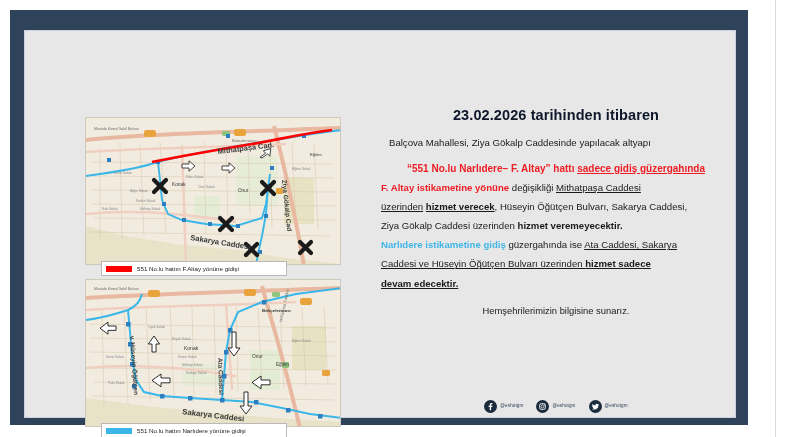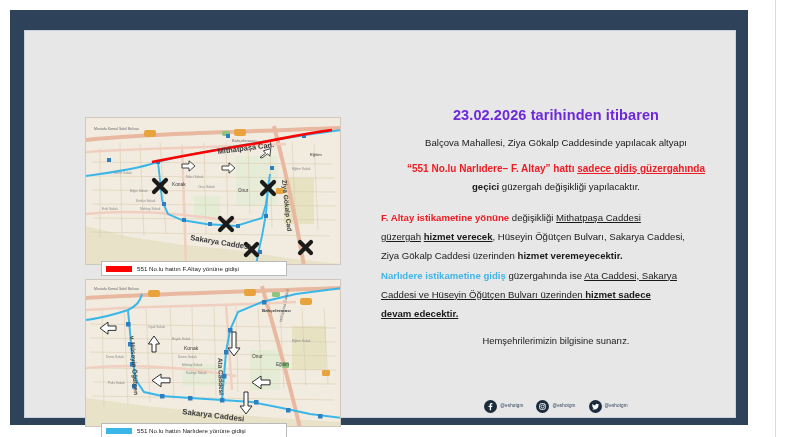--- a/index.html
+++ b/index.html
@@ -77,24 +77,24 @@
   .legend-top{top:158px;}
   .legend-bottom{top:320px;}
   .swatch{width:26px;height:6px;flex:0 0 auto;}
 
   
   .content{
     position:absolute;left:356px;top:76px;width:350px;height:312px;
     color:#1a1a1a;
   }
   .c-date{
-    text-align:center;font-size:14.5px;font-weight:700;color:#6d28d9;
+    text-align:center;font-size:14.5px;font-weight:700;color:#0f172a;
     margin:0 0 11px 0;letter-spacing:.1px;
   }
-  .c-line{text-align:center;font-size:9.6px;line-height:1.85;margin:8px;}
+  .c-line{font-size:9.6px;line-height:1.85;margin:8px;}
   .c-red{
     text-align:center;font-size:10px;font-weight:700;color:#ee1c24;
     margin:7px 0 0 0;line-height:1.8;
   }
   .c-red u{text-decoration:underline;}
   .c-sub{text-align:center;font-size:9.6px;line-height:1.9;margin:0 0 12px 0;}
   .c-para{font-size:9.6px;line-height:2.0;margin:0;text-align:left;}
   .red-b{color:#ee1c24;font-weight:700;}
   .blue-b{color:#41b6e6;font-weight:700;text-align:center;}
   .u{text-decoration:underline;}
@@ -348,27 +348,24 @@
       <div class="content">
 
         <p class="c-date">23.02.2026 tarihinden itibaren</p>
 
         <p class="c-line">Balçova Mahallesi, Ziya Gökalp Caddesinde yapılacak altyapı</p>
 
         <p class="c-red">
           <span>“551 No.lu Narlıdere– F. Altay” hattı </span><u>sadece gidiş güzergahında</u>
         </p>
 
-        <p class="c-sub">
-          <span class="b">geçici</span><span> güzergah değişikliği yapılacaktır.</span>
-        </p>
 
         <p class="c-para">
           <span class="red-b">F. Altay istikametine yönüne</span><span> değişikliği </span><span class="u">Mithatpaşa Caddesi</span><br>
-          <span class="u">güzergah</span>
+          <span class="u">üzerinden</span>
           <span class="b u">hizmet verecek</span><span>, Hüseyin Öğütçen Bulvarı, Sakarya Caddesi,</span><br>
           <span>Ziya Gökalp Caddesi üzerinden </span><span class="b">hizmet veremeyecektir.</span>
         </p>
 
         <p class="c-para">
           <span class="blue-b">Narlıdere istikametine gidiş</span><span> güzergahında ise </span><span class="u">Ata Caddesi, Sakarya</span><br>
           <span class="u">Caddesi ve Hüseyin Öğütçen Bulvarı üzerinden </span><span class="b u">hizmet sadece</span><br>
           <span class="b u">devam edecektir.</span>
         </p>
 

